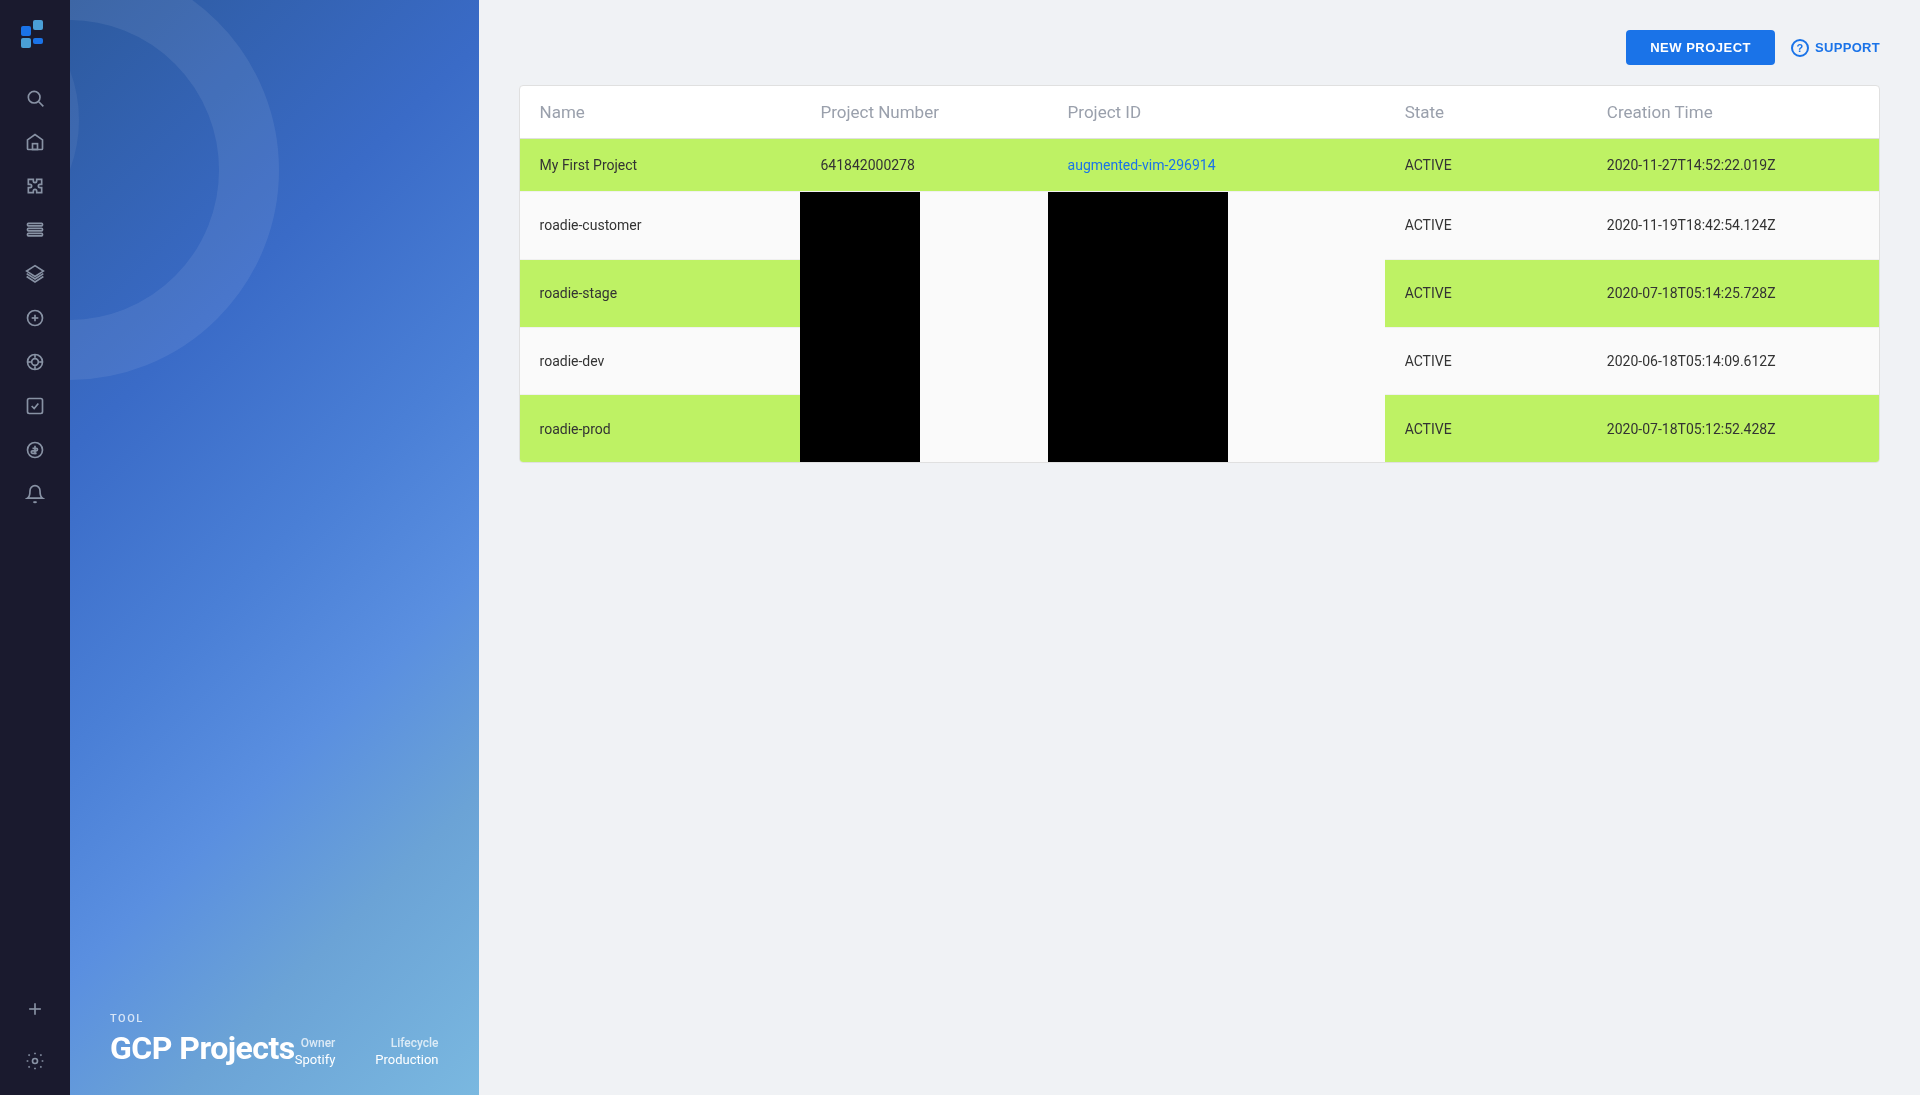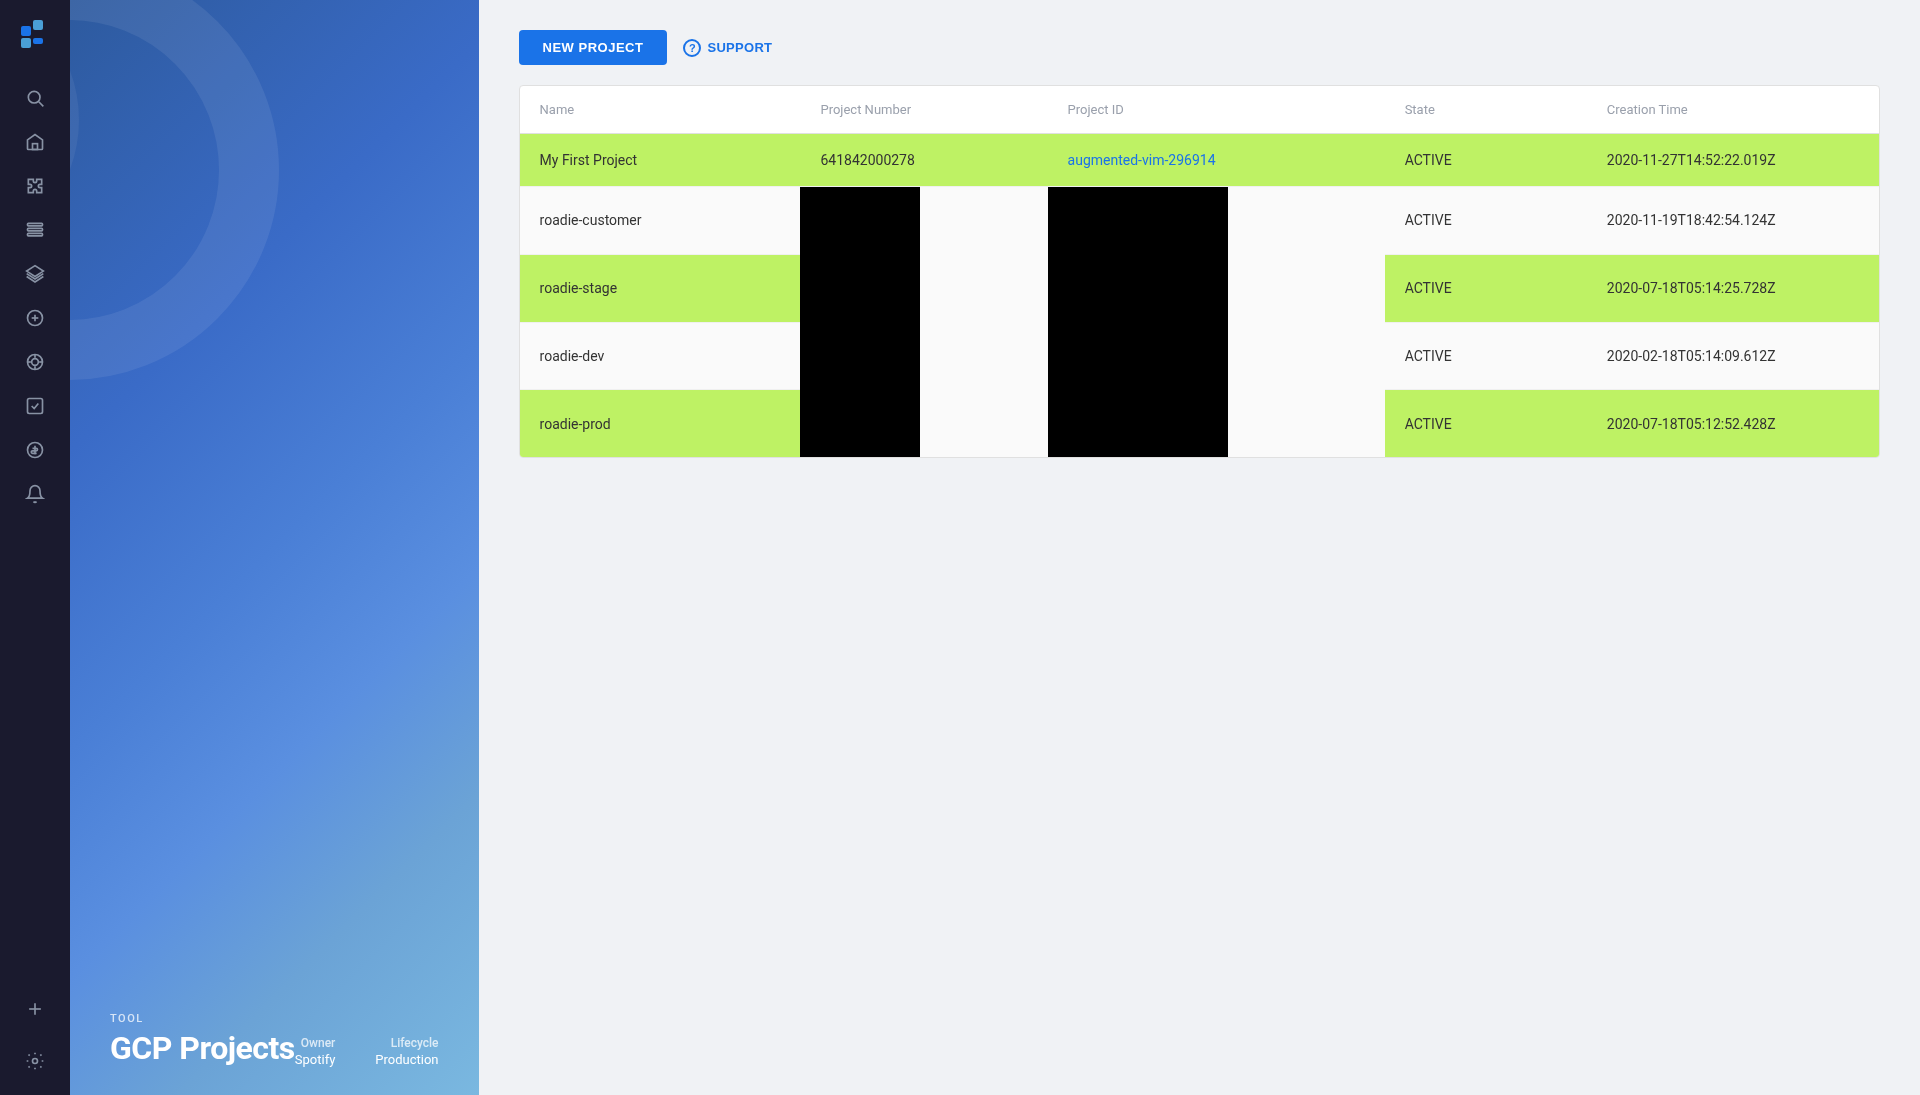--- a/index.html
+++ b/index.html
@@ -111,20 +111,21 @@
     .content {
       flex: 1;
       padding: 30px 40px;
       overflow-y: auto;
       background: #f0f2f5;
     }
 
     
     .toolbar {
       display: flex;
+      justify-content: flex-end;
       align-items: center;
       gap: 16px;
       margin-bottom: 20px;
     }
     .btn-new-project {
       background: #1a73e8;
       color: #fff;
       border: none;
       padding: 10px 24px;
       border-radius: 4px;
@@ -168,21 +169,21 @@
     table {
       width: 100%;
       border-collapse: collapse;
     }
     thead tr {
       border-bottom: 1px solid #e0e0e0;
     }
     thead th {
       padding: 16px 20px;
       text-align: left;
-      font-size: 13px;
+      font-size: 17px;
       font-weight: 400;
       color: #9aa0ac;
       white-space: nowrap;
     }
     tbody tr {
       border-bottom: 1px solid #f0f0f0;
       background: #bef264;
     }
     tbody tr:last-child { border-bottom: none; }
     tbody tr:nth-child(even) { background: #fafafa; }
@@ -360,21 +361,21 @@
               <td>2020-11-19T18:42:54.124Z</td>
             </tr>
             <tr>
               <td>roadie-stage</td>
               <td>ACTIVE</td>
               <td>2020-07-18T05:14:25.728Z</td>
             </tr>
             <tr>
               <td>roadie-dev</td>
               <td>ACTIVE</td>
-              <td>2020-02-18T05:14:09.612Z</td>
+              <td>2020-06-18T05:14:09.612Z</td>
             </tr>
             <tr>
               <td>roadie-prod</td>
               <td>ACTIVE</td>
               <td>2020-07-18T05:12:52.428Z</td>
             </tr>
           </tbody>
       </table>
     </div>
   </div>

